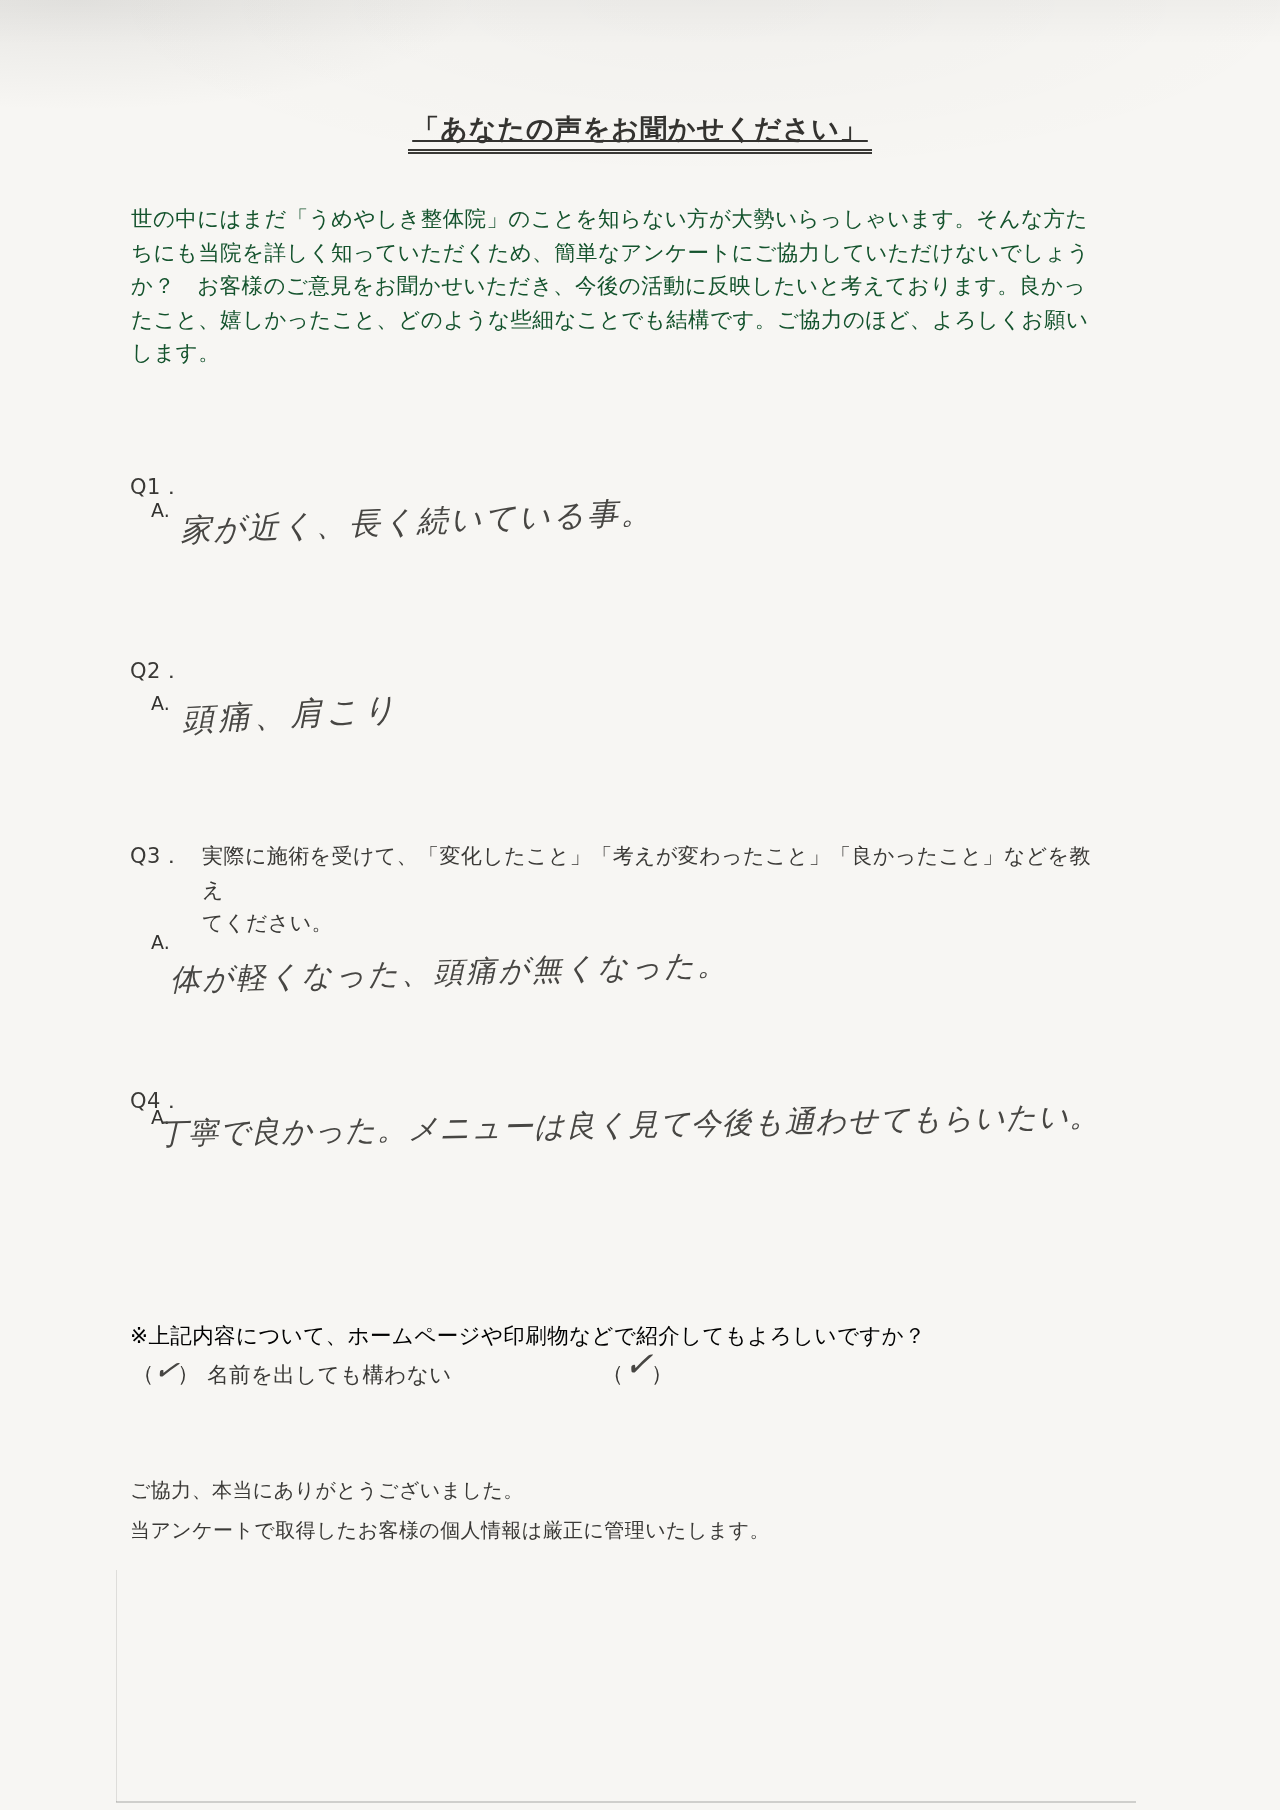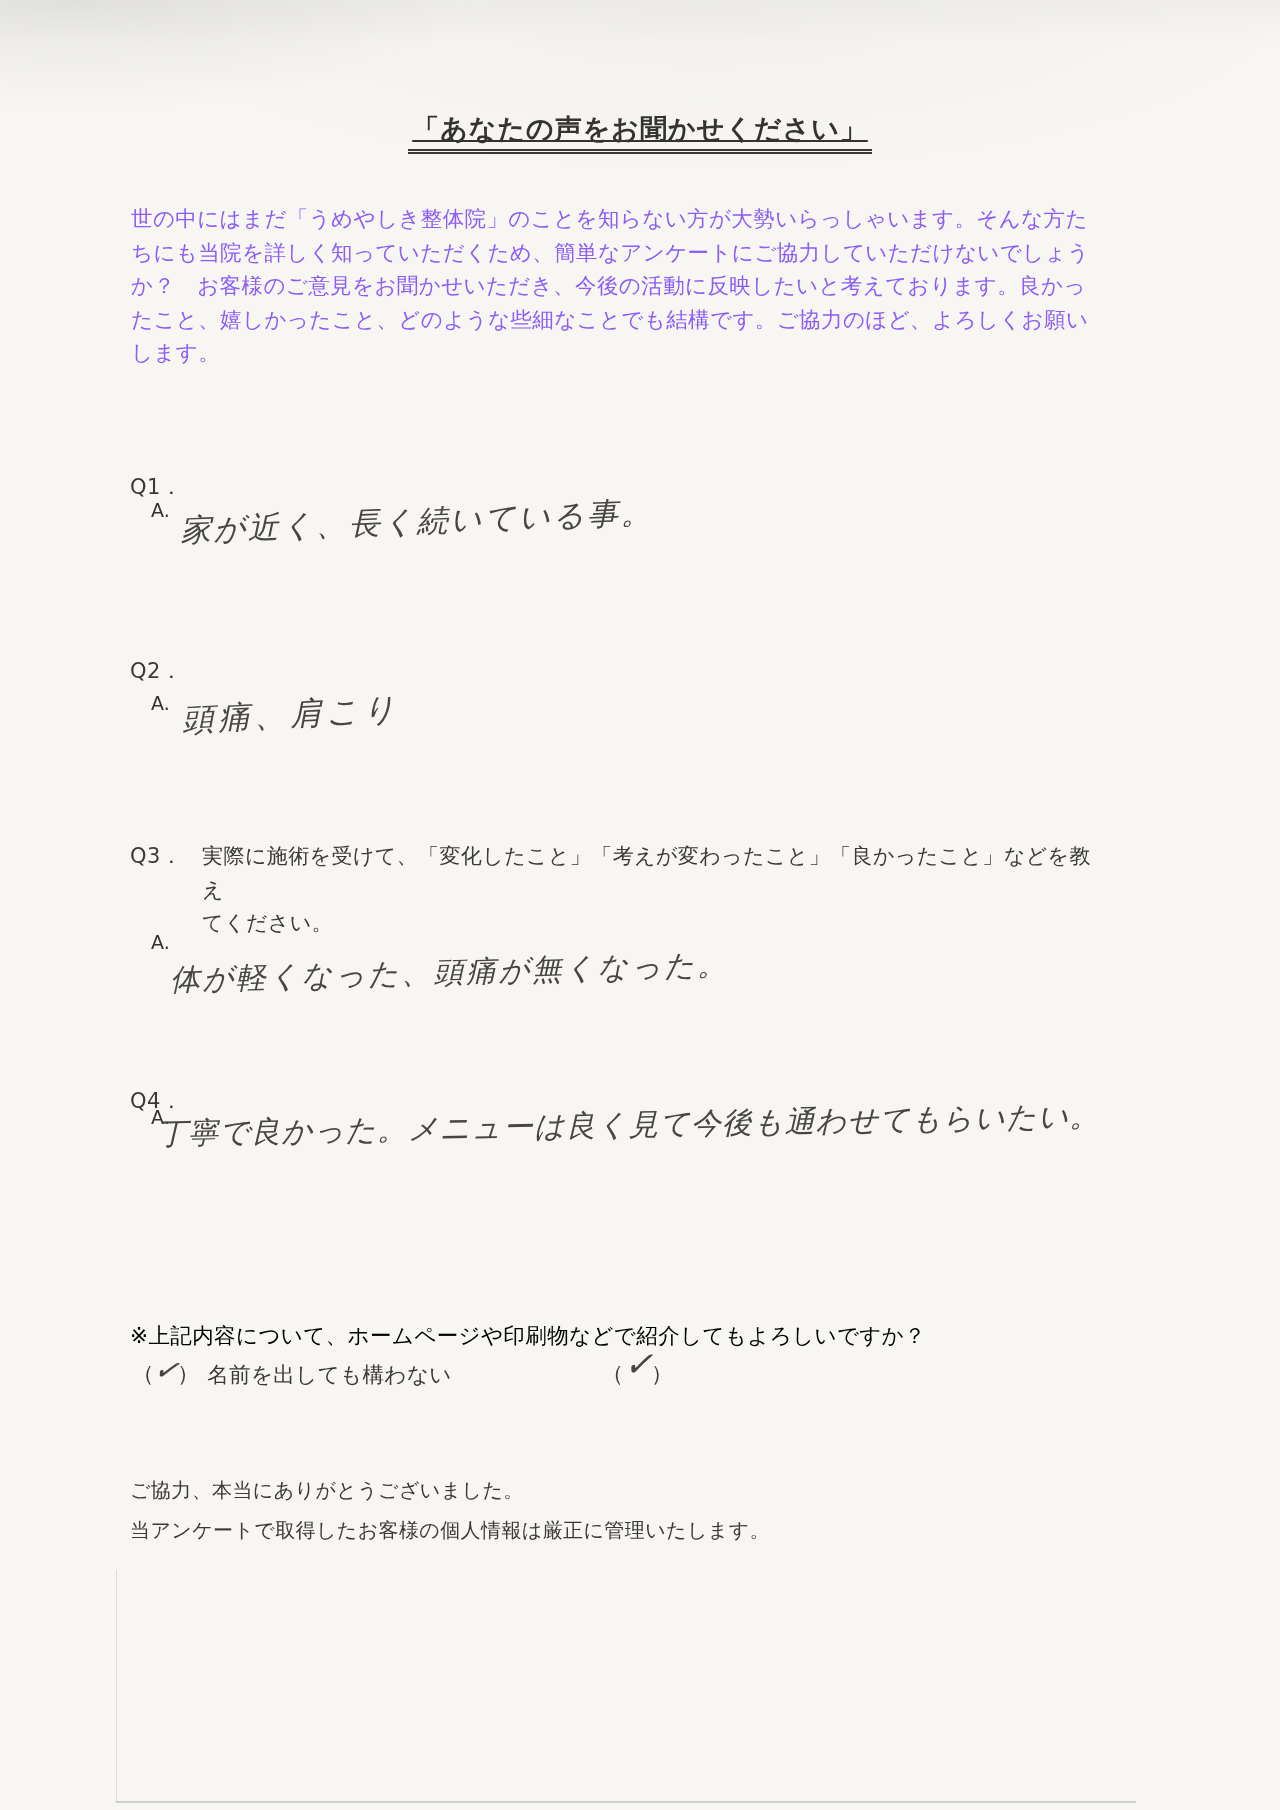--- a/index.html
+++ b/index.html
@@ -46,21 +46,21 @@
 
   .intro {
     position: absolute;
     left: 131px;
     top: 202px;
     width: 965px;
     font-size: 21.5px;
     line-height: 33.5px;
     letter-spacing: 0.4px;
     white-space: pre-line;
-    color: #8b5cf6;
+    color: #14532d;
   }
 
   .question {
     position: absolute;
     left: 130px;
     width: 975px;
     display: flex;
     font-size: 21px;
     line-height: 33.5px;
     letter-spacing: 0.4px;

